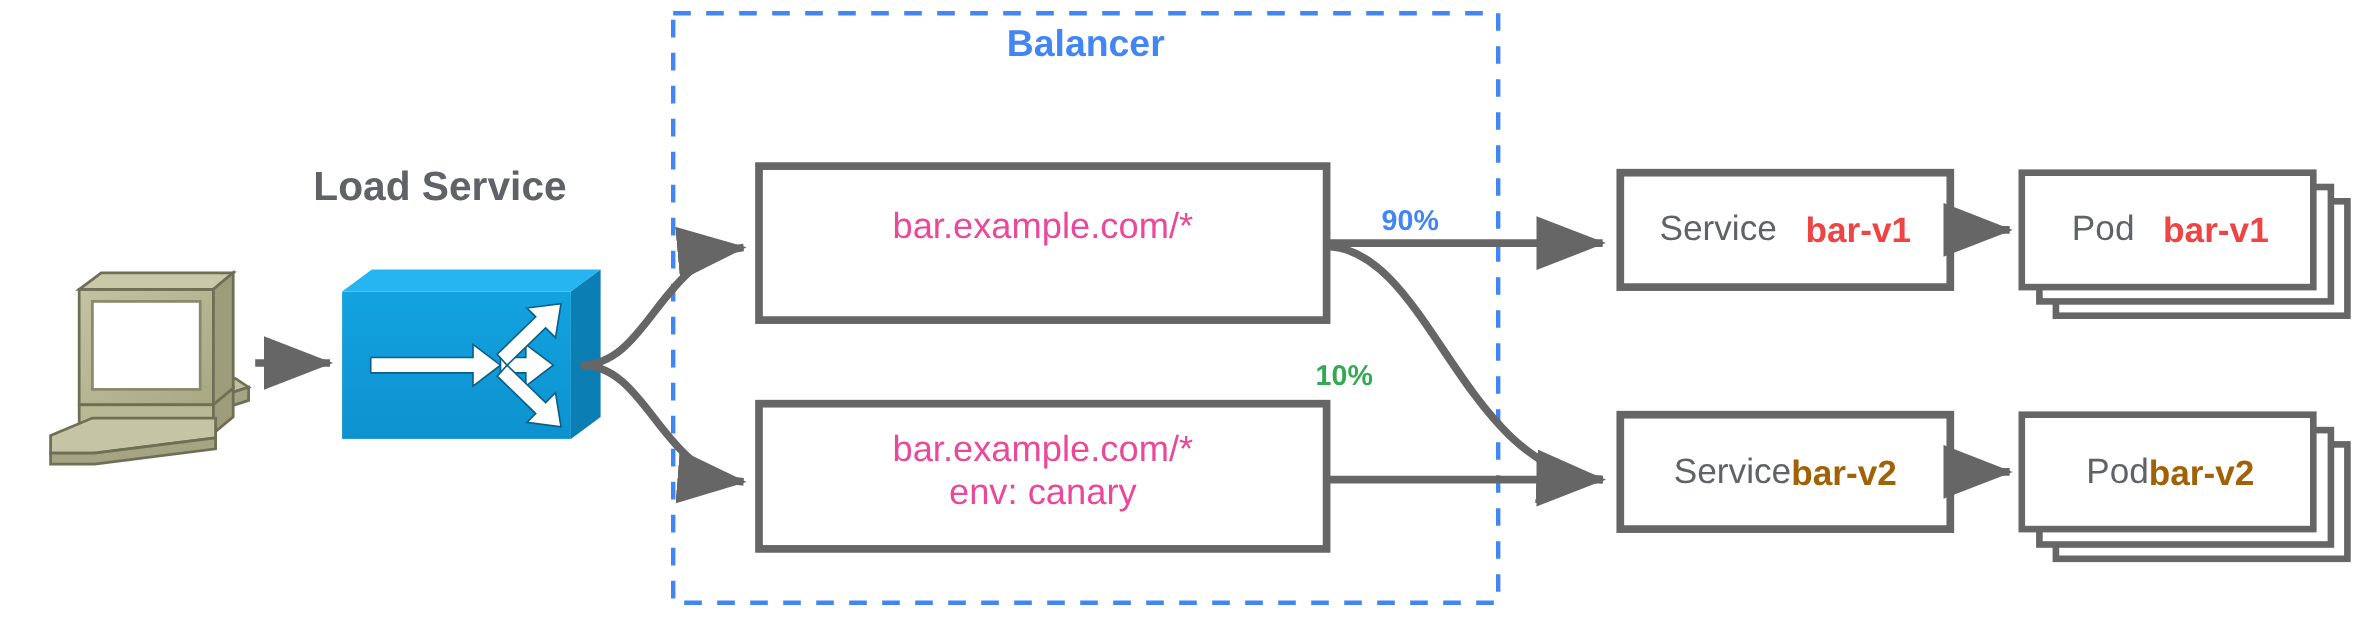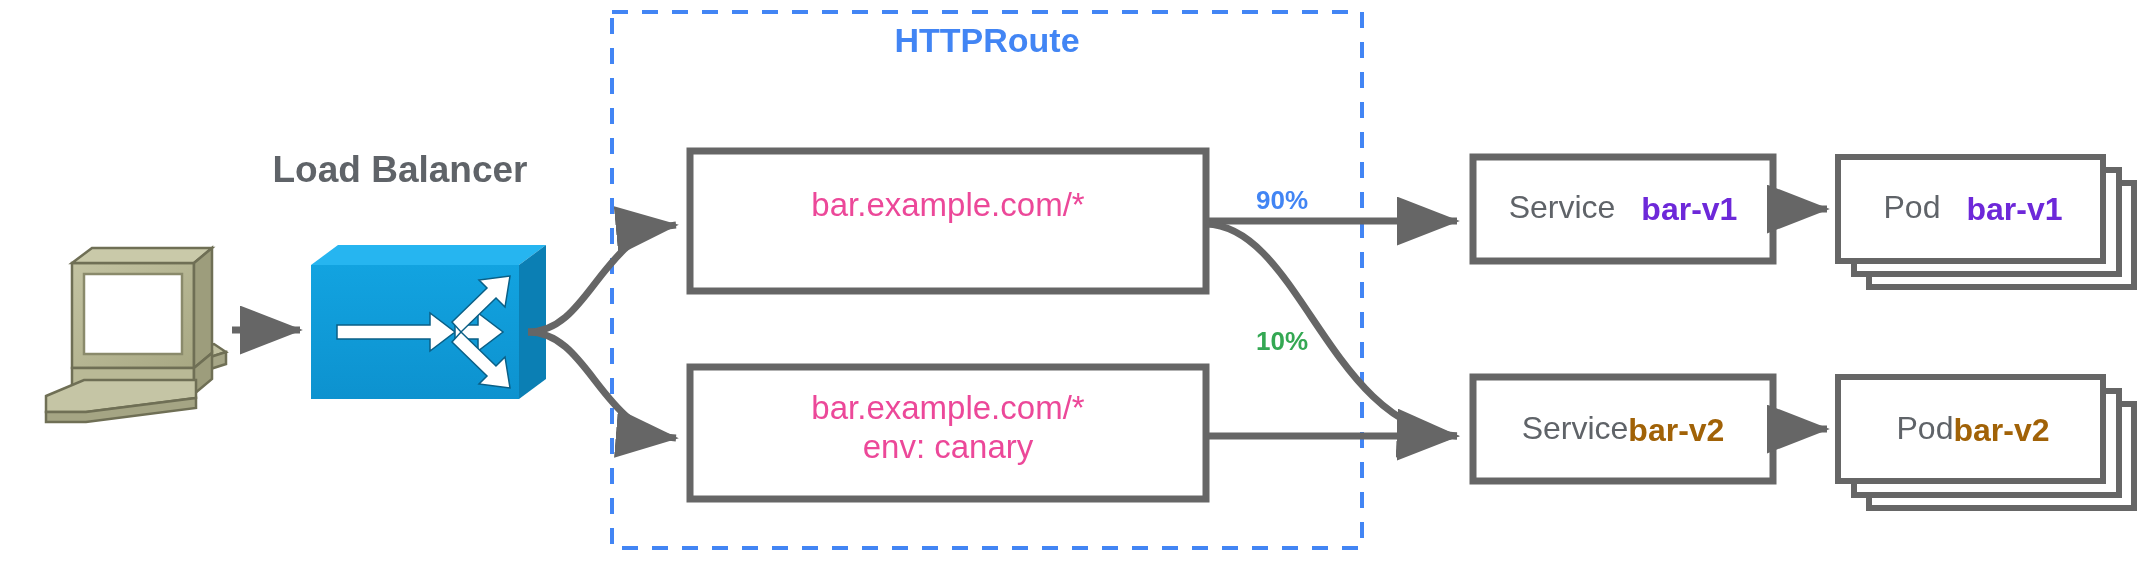--- a/index.html
+++ b/index.html
@@ -27,28 +27,28 @@
   .box-text{
     font-size:33px;color:#ec4899;
   }
   .rbox1-text{left:693px;top:140px;width:510px;height:130px;
      display:flex;align-items:center;justify-content:center;}
   .rbox2-text{left:693px;top:360px;width:510px;height:135px;
      display:flex;flex-direction:column;align-items:center;justify-content:center;}
 
   .pct{font-size:26px;font-weight:bold;margin-top:36px;}
   .pct90{left:1222px;top:149px;width:120px;color:#4285f4;}
-  .pct10{left:1222px;top:290px;width:120px;color:#34a853;}
+  .pct10{left:1162px;top:290px;width:120px;color:#34a853;}
 
   .card-text{
     display:flex;flex-direction:row;align-items:center;justify-content:center;
     font-size:32px;color:#5f6368;
   }
   .card-text .sub{font-weight:bold;margin-top:4px;}
-  .sub-blue{color:#6d28d9;margin-left:26px;}
+  .sub-blue{color:#ef4444;margin-left:26px;}
   .sub-green{color:#a16207;}
 
   .svc1-text{left:1478px;top:147px;width:290px;height:122px;}
   .svc2-text{left:1478px;top:368px;width:290px;height:122px;}
   .pod1-text{left:1838px;top:147px;width:270px;height:122px;}
   .pod2-text{left:1838px;top:368px;width:270px;height:122px;}
 </style>
 </head>
 <body>
 
@@ -132,24 +132,24 @@
       <rect x="1854" y="170" width="265" height="104" fill="#ffffff" stroke="#666666" stroke-width="6"></rect>
       <rect x="1838" y="157" width="265" height="104" fill="#ffffff" stroke="#666666" stroke-width="6"></rect>
     </g>
     <g>
       <rect x="1869" y="404" width="265" height="104" fill="#ffffff" stroke="#666666" stroke-width="6"></rect>
       <rect x="1854" y="391" width="265" height="104" fill="#ffffff" stroke="#666666" stroke-width="6"></rect>
       <rect x="1838" y="377" width="265" height="104" fill="#ffffff" stroke="#666666" stroke-width="6"></rect>
     </g>
   </svg>
 
-  <div class="tx lb-label">Load Balancer</div>
+  <div class="tx lb-label">Load Service</div>
 
   <div class="tx route-title">
-    <span>HTTPRoute</span>
+    <span>Balancer</span>
   </div>
 
   <div class="tx box-text rbox1-text">bar.example.com/*</div>
 
   <div class="tx box-text rbox2-text">
     <span>bar.example.com/*</span>
     <span>env: canary</span>
   </div>
 
   <div class="tx pct pct90">90%</div>

